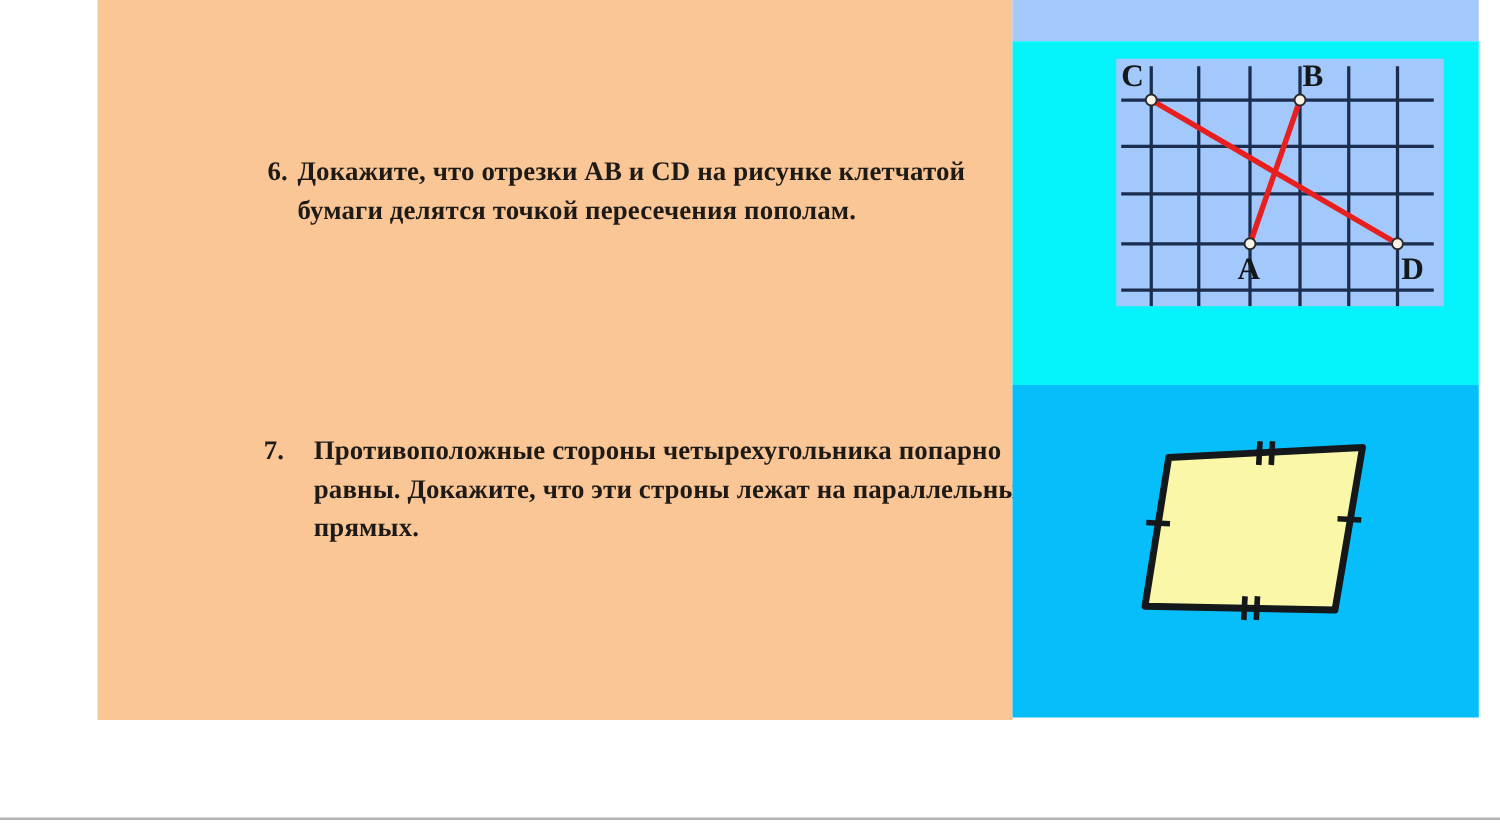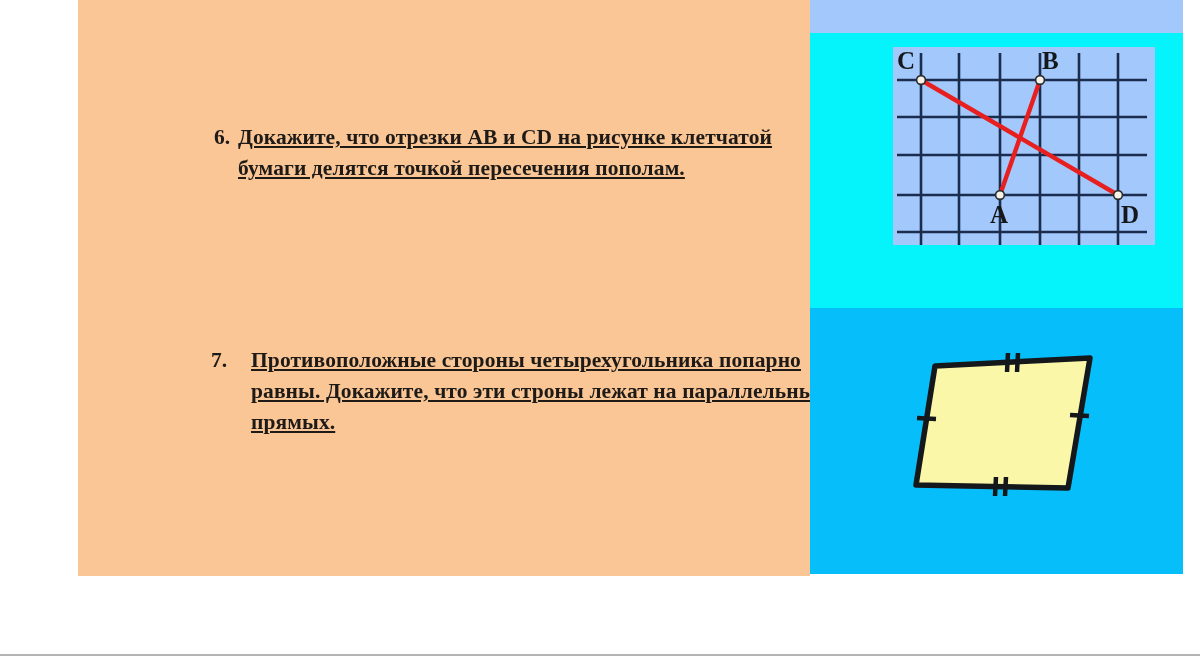--- a/index.html
+++ b/index.html
@@ -40,21 +40,20 @@
     color: #1d1a17;
     font-weight: 600;
     letter-spacing: 0.1px;
   }
   .task .num {
     flex: 0 0 auto;
     white-space: nowrap;
   }
   .task .body {
     flex: 1 1 auto;
-    text-decoration: underline;
   }
 
   #task6 {
     left: 136px;
     top: 122px;
     width: 600px;
   }
   #task6 .num { width: 24px; }
 
   #task7 {

